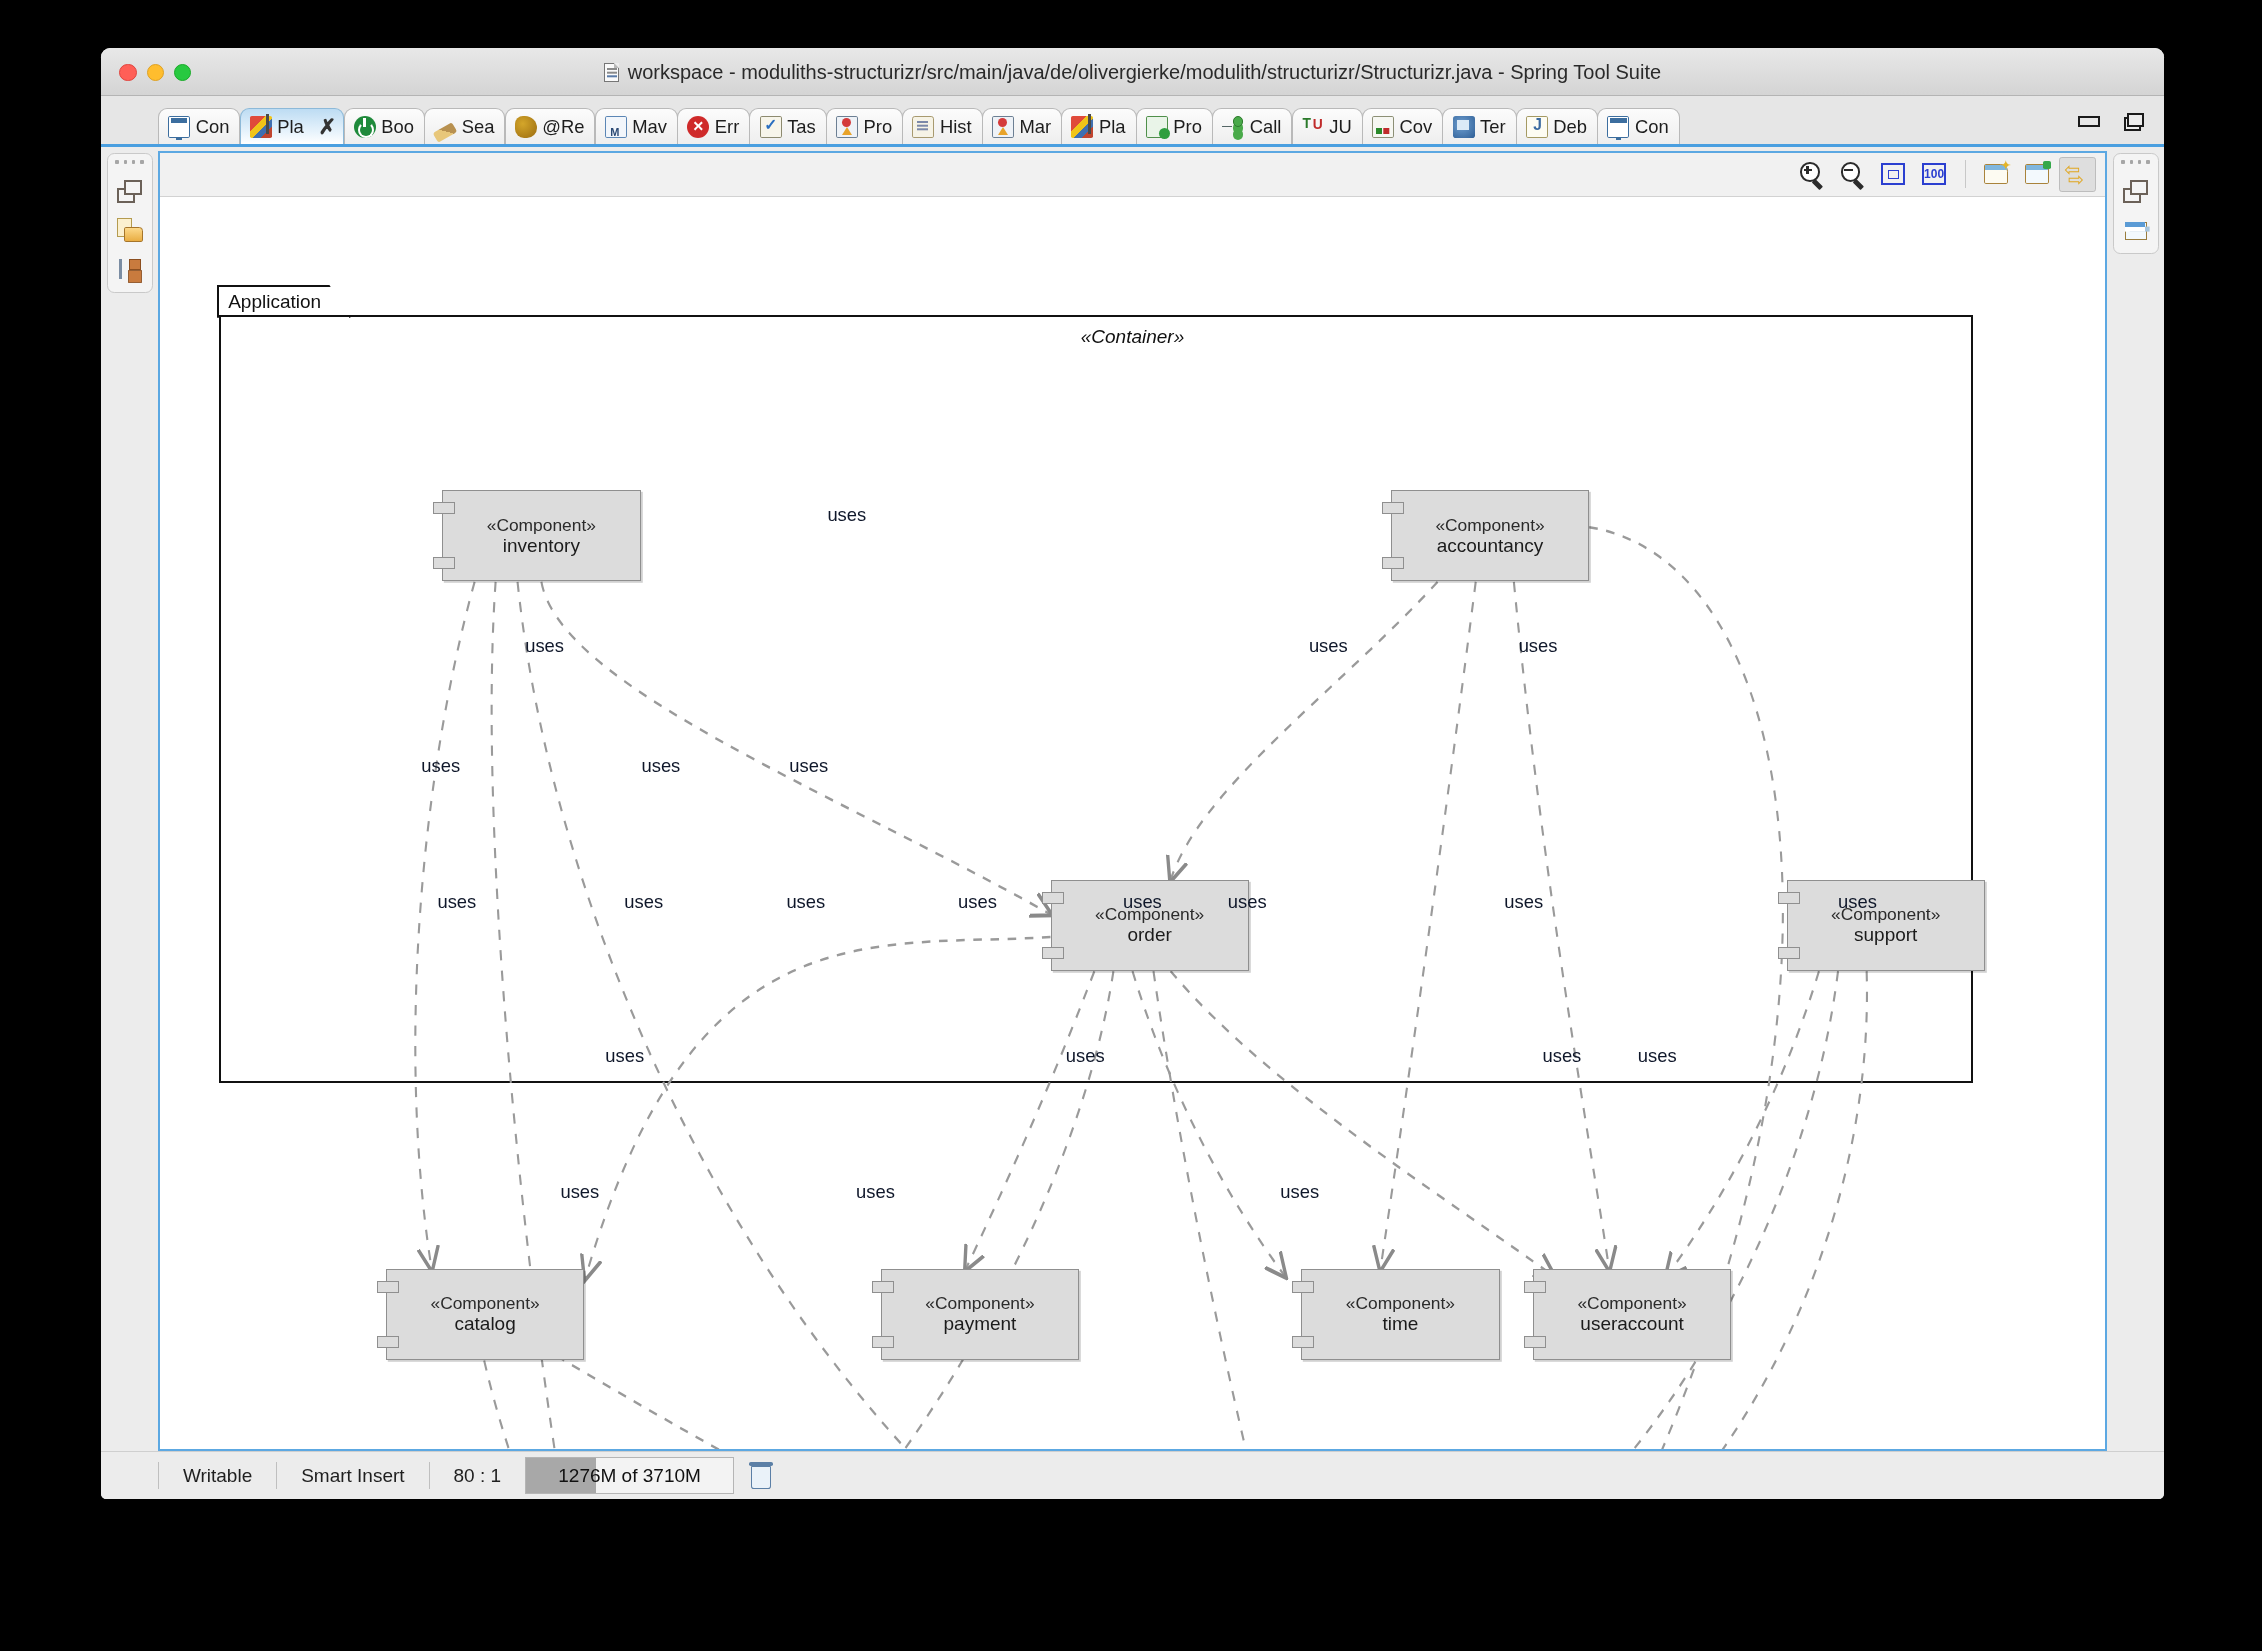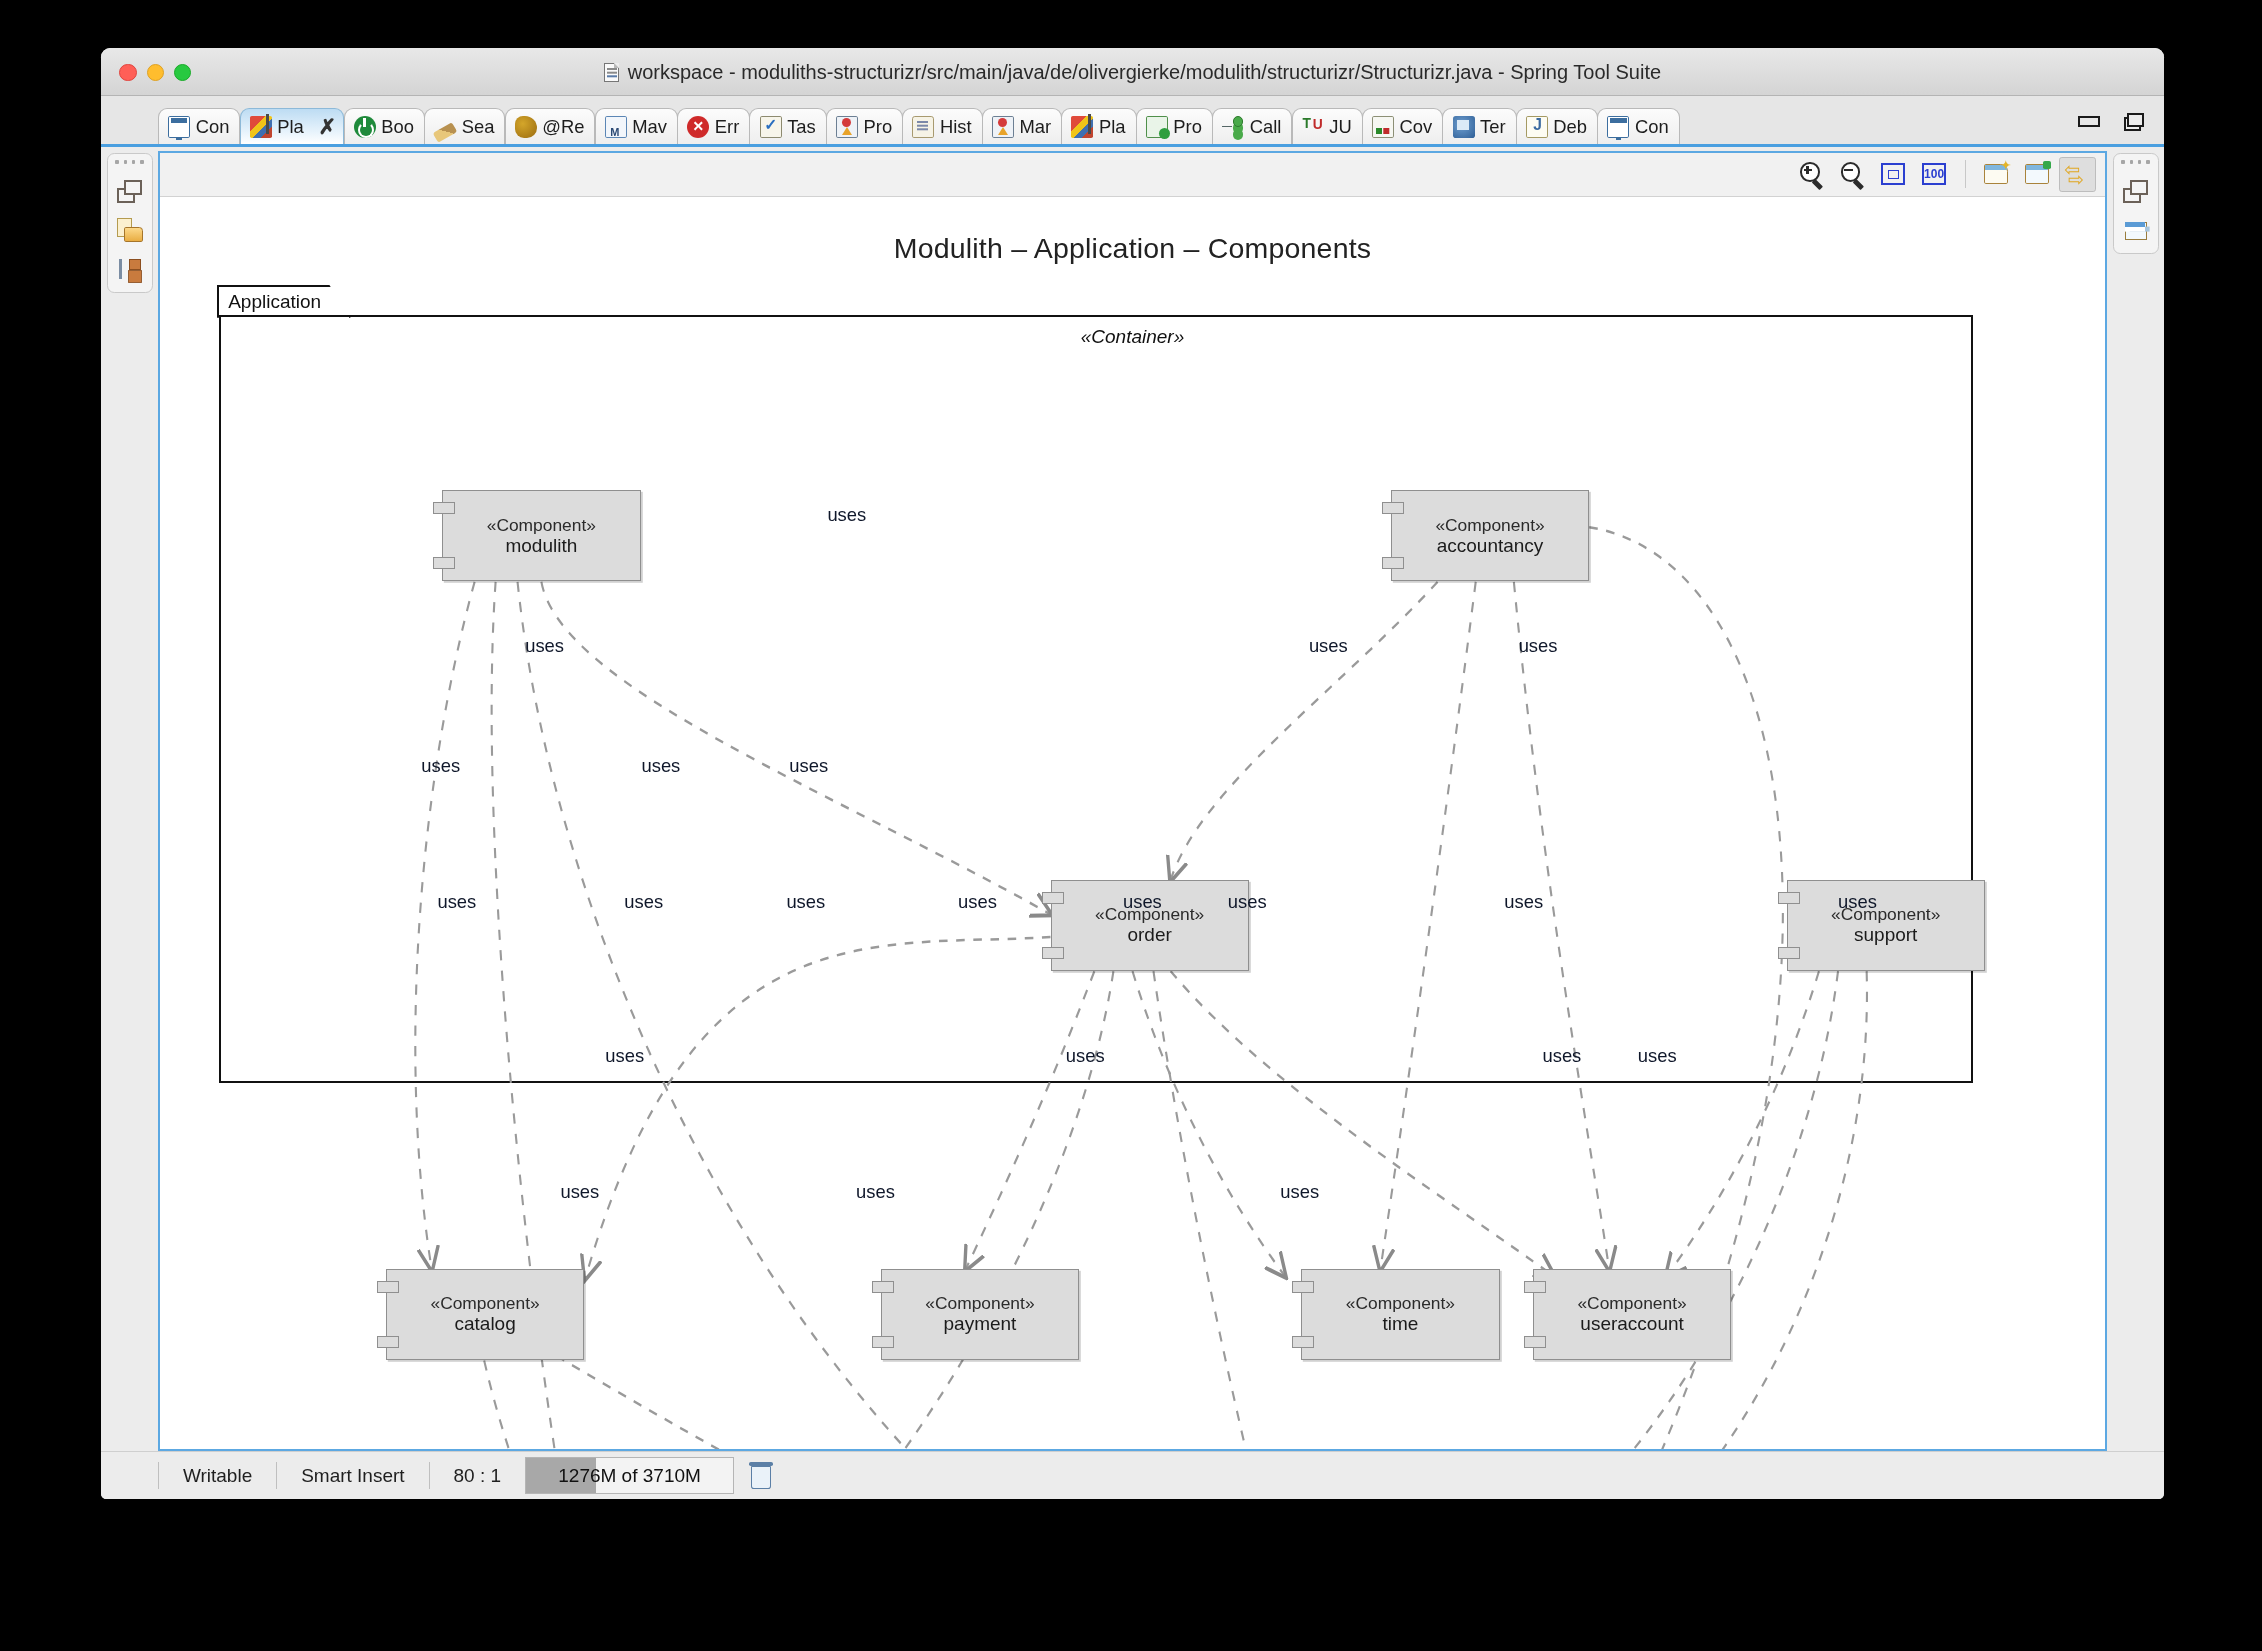--- a/index.html
+++ b/index.html
@@ -452,21 +452,20 @@
         </div>
         <div class="tbtn">
           <span class="g-exp"></span>
         </div>
         <div class="tbtn pressed">
           <span class="g-sync"></span>
         </div>
       </div>
 
       <div id="canvas">
-        <div id="diagram-title">Modulith – Application – Components</div>
 
         <div id="container-tab">Application</div>
         <div id="container-box"></div>
         <div id="container-stereo">«Container»</div>
 
         <svg id="edges" viewBox="0 0 2040 1100" preserveAspectRatio="none">
           <defs>
             <marker id="ah" markerWidth="11" markerHeight="11" refX="9" refY="5.5" orient="auto" markerUnits="strokeWidth">
               <path d="M0,0.6 L10,5.5 L0,10.4" fill="none" stroke="#8a8a8a" stroke-width="1.6"></path>
             </marker>
@@ -497,21 +496,21 @@
             <path d="M340,1022 C370,1130 420,1220 455,1272"></path>
             <path d="M400,1010 C620,1120 900,1250 1114,1300"></path>
 
             <path d="M1114,1305 C900,1290 700,1300 592,1308"></path>
           </g>
         </svg>
 
         <div id="components-holder">
             <div class="comp" style="left: 14.5098%; top: 23.4545%; width: 10.1961%; height: 7.27273%;">
               <div class="stereo">«Component»</div>
-              <div class="cname">modulith</div>
+              <div class="cname">inventory</div>
             </div>
             <div class="comp" style="left: 63.2843%; top: 23.4545%; width: 10.1961%; height: 7.27273%;">
               <div class="stereo">«Component»</div>
               <div class="cname">accountancy</div>
             </div>
             <div class="comp" style="left: 45.7843%; top: 54.5455%; width: 10.1961%; height: 7.27273%;">
               <div class="stereo">«Component»</div>
               <div class="cname">order</div>
             </div>
             <div class="comp" style="left: 83.6275%; top: 54.5455%; width: 10.1961%; height: 7.27273%;">

